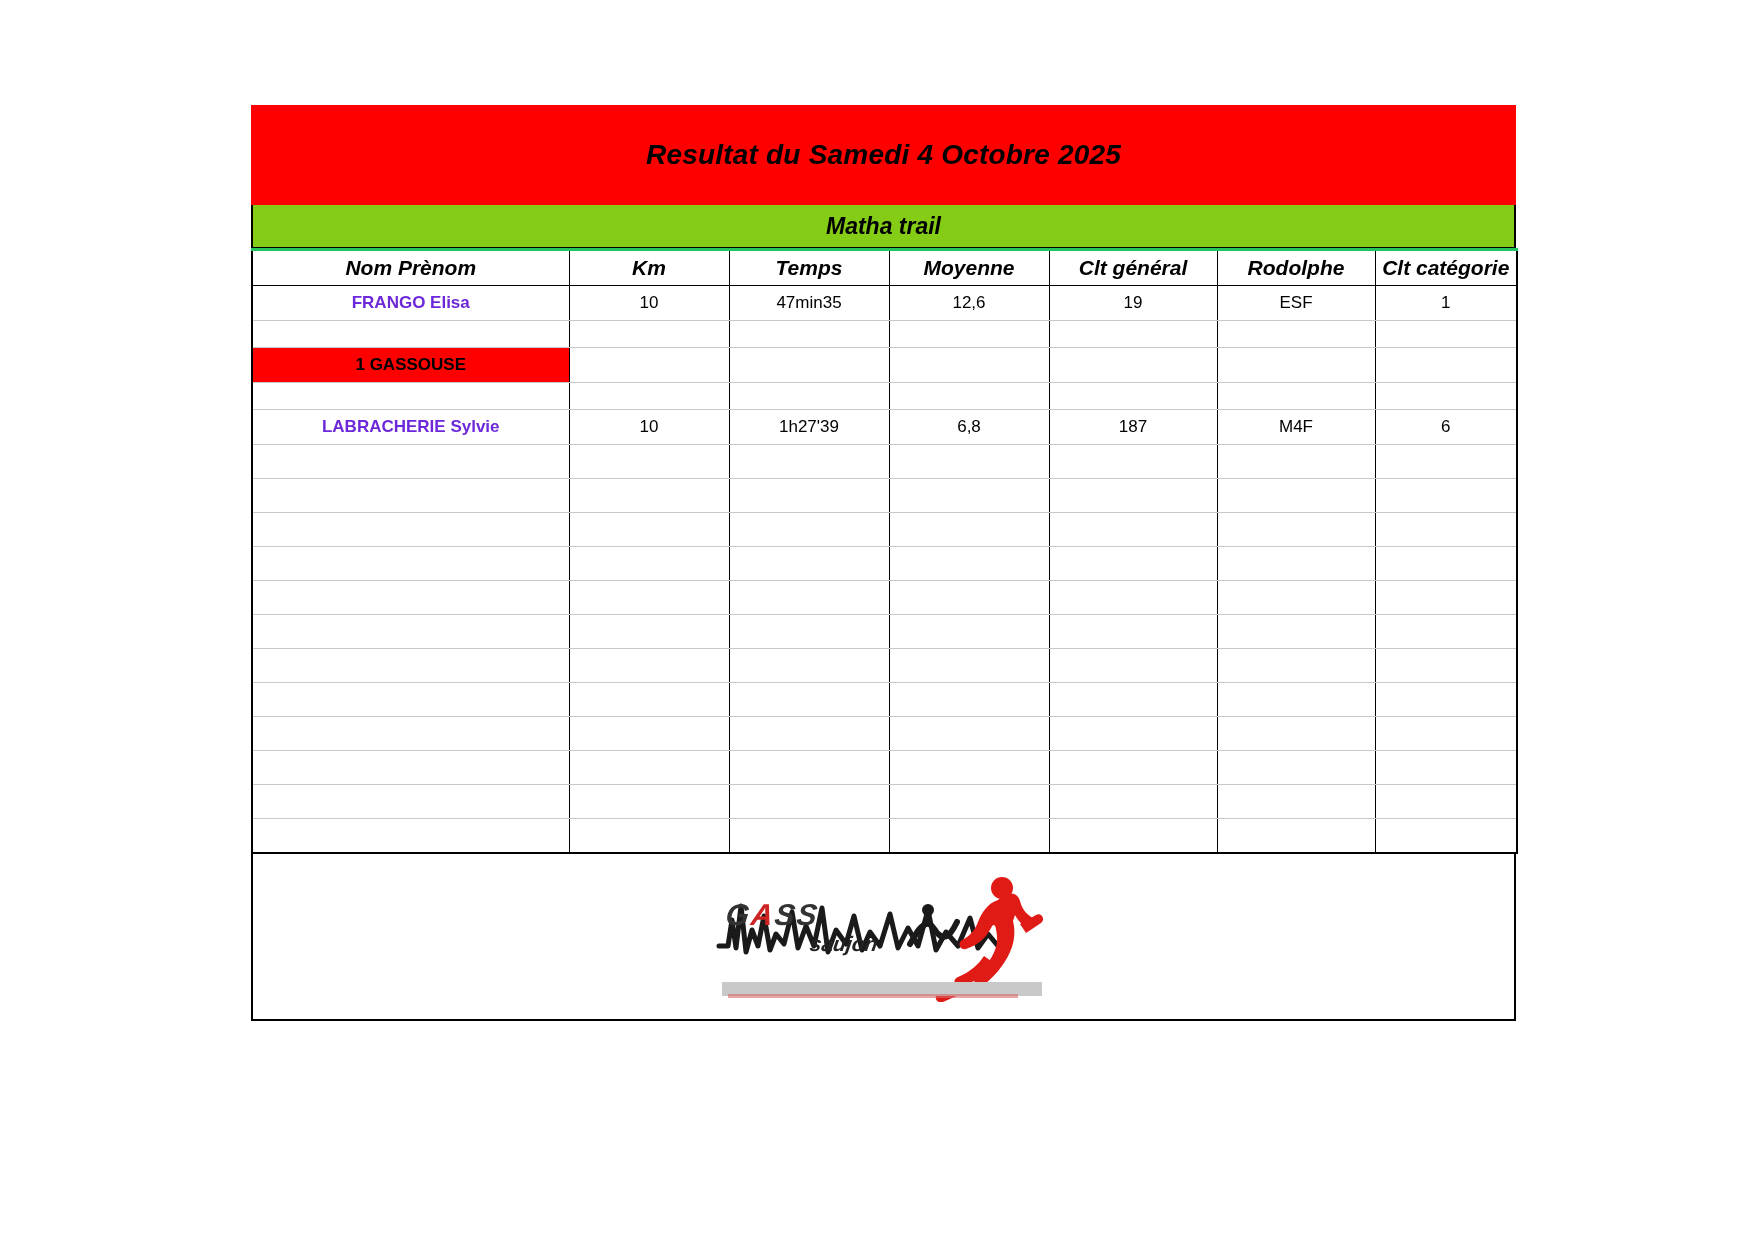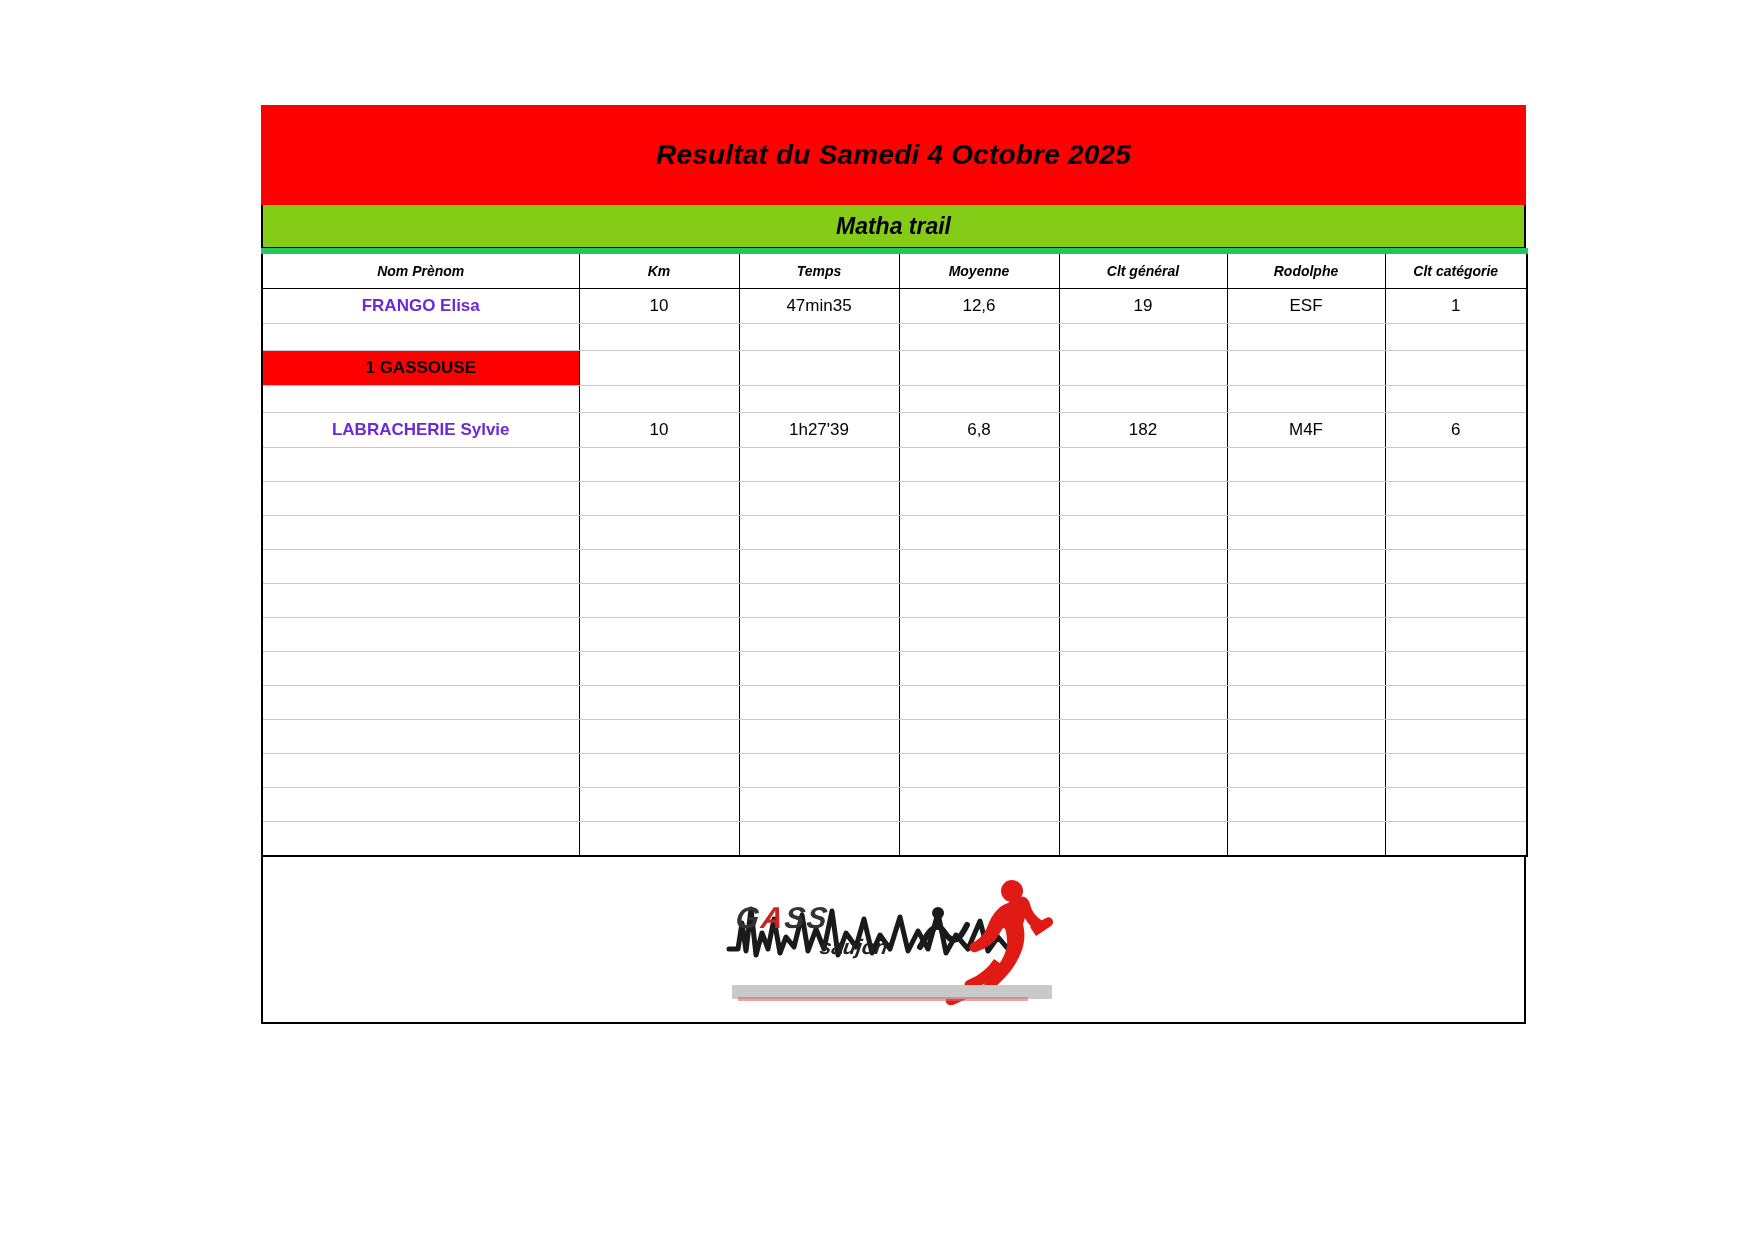--- a/index.html
+++ b/index.html
@@ -11,21 +11,21 @@
     font-family: "Liberation Sans", sans-serif;
   }
   .page {
     position: relative;
     width: 1755px;
     height: 1240px;
     background: #ffffff;
   }
   .doc {
     position: absolute;
-    left: 261px;
+    left: 251px;
     top: 105px;
     width: 1265px;
   }
   
   .title-banner {
     background: #ff0000;
     border: 1px solid #ff0000;
     height: 98px;
     display: flex;
     align-items: center;
@@ -76,24 +76,24 @@
     border-bottom: 1px solid #c8c8c8;
     height: 33px;
     font-size: 17px;
     text-align: center;
     padding: 0;
     vertical-align: middle;
     background: #ffffff;
   }
   table.results thead th {
     border-bottom: 1px solid #000;
-    border-top: 6px solid #22c55e;
+    border-top: 3px solid #22c55e;
     font-weight: bold;
     font-style: italic;
-    font-size: 14px;
+    font-size: 21px;
     height: 34px;
   }
   table.results tr.head-row th:first-child,
   table.results tbody td:first-child {
     border-left: 2px solid #000;
   }
   table.results tr.head-row th:last-child,
   table.results tbody td:last-child {
     border-right: 2px solid #000;
   }
@@ -263,21 +263,21 @@
           <td></td>
           <td></td>
           <td></td>
         </tr>
 
         <tr class="tall">
           <td class="name clr-magenta">LABRACHERIE Sylvie</td>
           <td class="clr-black">10</td>
           <td class="clr-black">1h27'39</td>
           <td class="clr-black">6,8</td>
-          <td class="clr-black">182</td>
+          <td class="clr-black">187</td>
           <td class="clr-black">M4F</td>
           <td class="clr-black">6</td>
         </tr>
 
         <tr>
           <td class="name"></td>
           <td></td>
           <td></td>
           <td></td>
           <td></td>

